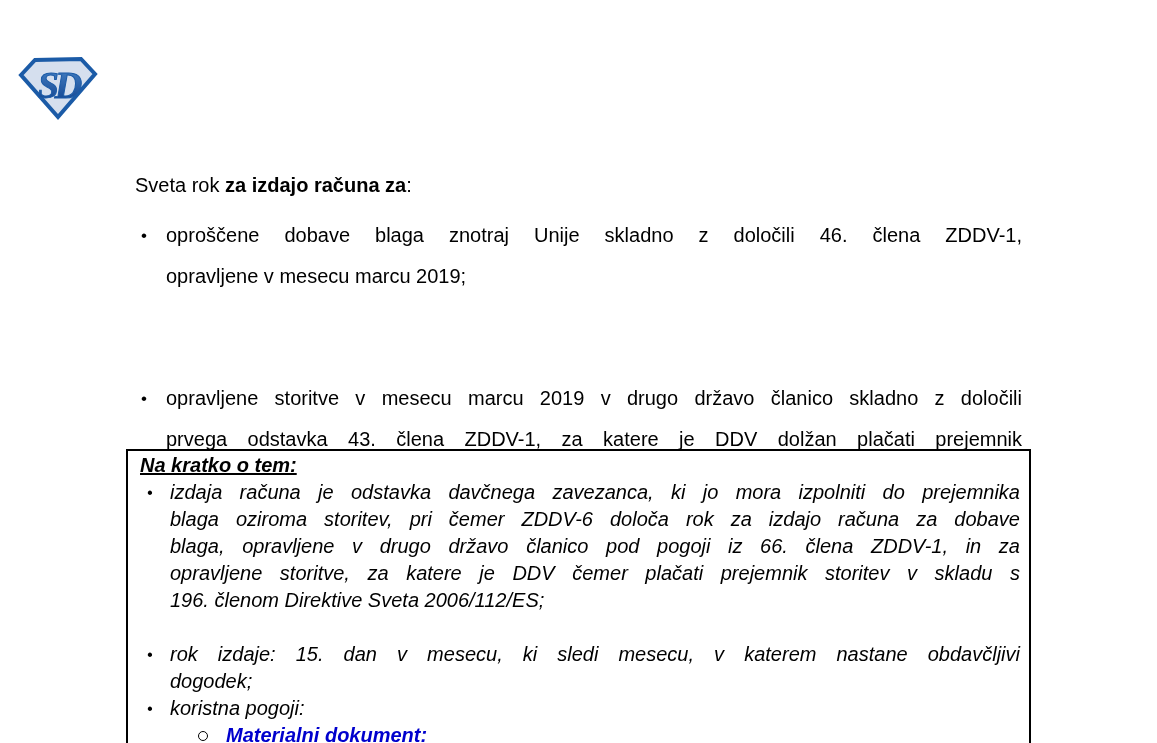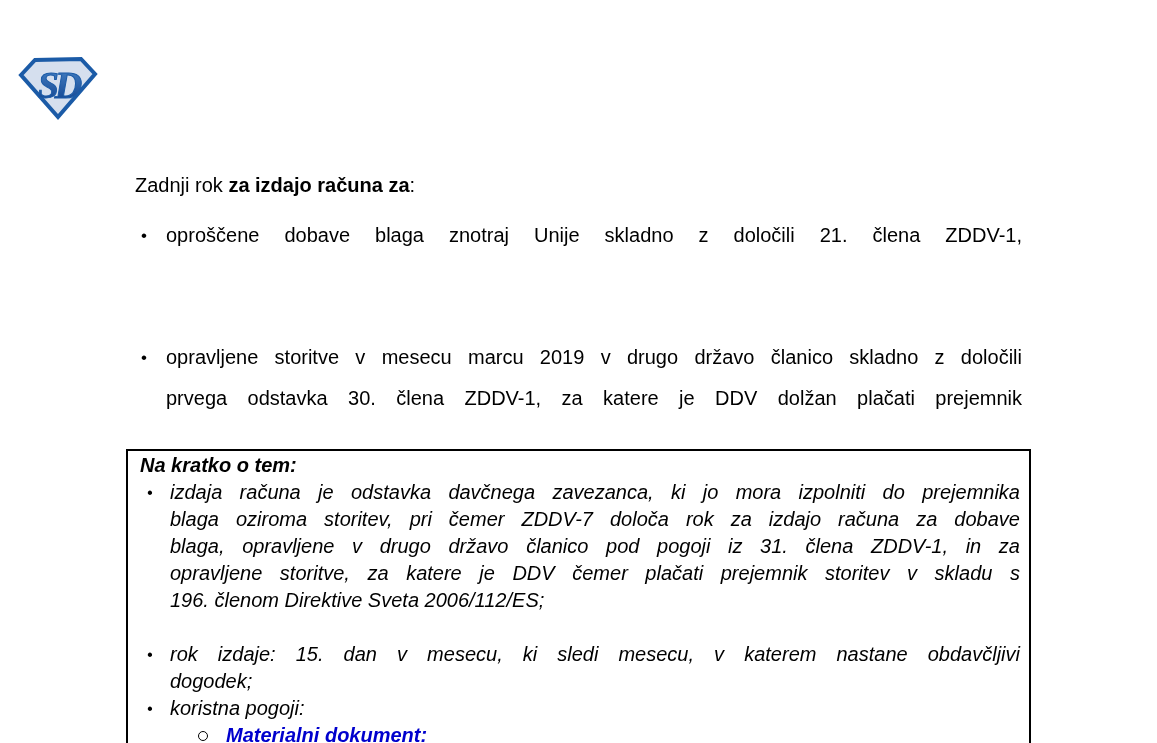--- a/index.html
+++ b/index.html
@@ -33,20 +33,21 @@
   .kbox {
     position: absolute; left: 126px; top: 449px;
     width: 905px; height: 400px;
     border: 2px solid #000000;
     padding: 1px 9px 0 12px;
     font-size: 20px; line-height: 27px;
     font-style: italic;
   }
   .kbox .box-title {
     font-weight: bold;
+    text-decoration: underline;
     text-align: left;
   }
   .kbox .b-item { padding-left: 30px; }
   .kbox .b-item > .marker { left: 7px; font-size: 16px; }
   .spacer-line { height: 27px; }
 
   .sub-item { position: relative; padding-left: 86px; }
   .circle-marker {
     position: absolute; left: 58px; top: 9px;
     width: 10px; height: 10px;
@@ -71,42 +72,43 @@
         <stop offset="0" stop-color="#4a86c8"></stop>
         <stop offset="1" stop-color="#0d3f8c"></stop>
       </linearGradient>
     </defs>
     <path d="M3 21 L17 6 L63 5 L77 20 L40 63 Z" fill="#d5dfee" stroke="#1b5ba7" stroke-width="4" stroke-linejoin="miter"></path>
     <text x="40" y="44" text-anchor="middle" font-family="'Liberation Serif', serif" font-size="38" font-weight="bold" font-style="italic" letter-spacing="-4" fill="url(#sdgrad)" stroke="#1b5ba7" stroke-width="1">SD</text>
   </svg>
 </div>
 
 <div class="heading">
-  <span>Zadnji rok </span><span class="bold">za izdajo računa za</span><span>:</span>
+  <span>Sveta rok </span><span class="bold">za izdajo računa za</span><span>:</span>
 </div>
 
 <div class="mainlist mb1 b-item">
   <span class="marker">•</span>
-  <div class="jl">oproščene dobave blaga znotraj Unije skladno z določili 21. člena ZDDV-1,</div>
+  <div class="jl">oproščene dobave blaga znotraj Unije skladno z določili 46. člena ZDDV-1,</div>
+  <div class="ll">opravljene v mesecu marcu 2019;</div>
 </div>
 
 <div class="mainlist mb2 b-item">
   <span class="marker">•</span>
   <div class="jl">opravljene storitve v mesecu marcu 2019 v drugo državo članico skladno z določili</div>
-  <div class="jl">prvega odstavka 30. člena ZDDV-1, za katere je DDV dolžan plačati prejemnik</div>
+  <div class="jl">prvega odstavka 43. člena ZDDV-1, za katere je DDV dolžan plačati prejemnik</div>
 </div>
 
 <div class="kbox">
   <div class="box-title">Na kratko o tem:</div>
 
   <div class="b-item">
     <span class="marker">•</span>
     <div class="jl">izdaja računa je odstavka davčnega zavezanca, ki jo mora izpolniti do prejemnika</div>
-    <div class="jl">blaga oziroma storitev, pri čemer ZDDV-7 določa rok za izdajo računa za dobave</div>
-    <div class="jl">blaga, opravljene v drugo državo članico pod pogoji iz 31. člena ZDDV-1, in za</div>
+    <div class="jl">blaga oziroma storitev, pri čemer ZDDV-6 določa rok za izdajo računa za dobave</div>
+    <div class="jl">blaga, opravljene v drugo državo članico pod pogoji iz 66. člena ZDDV-1, in za</div>
     <div class="jl">opravljene storitve, za katere je DDV čemer plačati prejemnik storitev v skladu s</div>
     <div class="ll">196. členom Direktive Sveta 2006/112/ES;</div>
   </div>
 
   <div class="spacer-line"></div>
 
   <div class="b-item">
     <span class="marker">•</span>
     <div class="jl">rok izdaje: 15. dan v mesecu, ki sledi mesecu, v katerem nastane obdavčljivi</div>
     <div class="ll">dogodek;</div>

